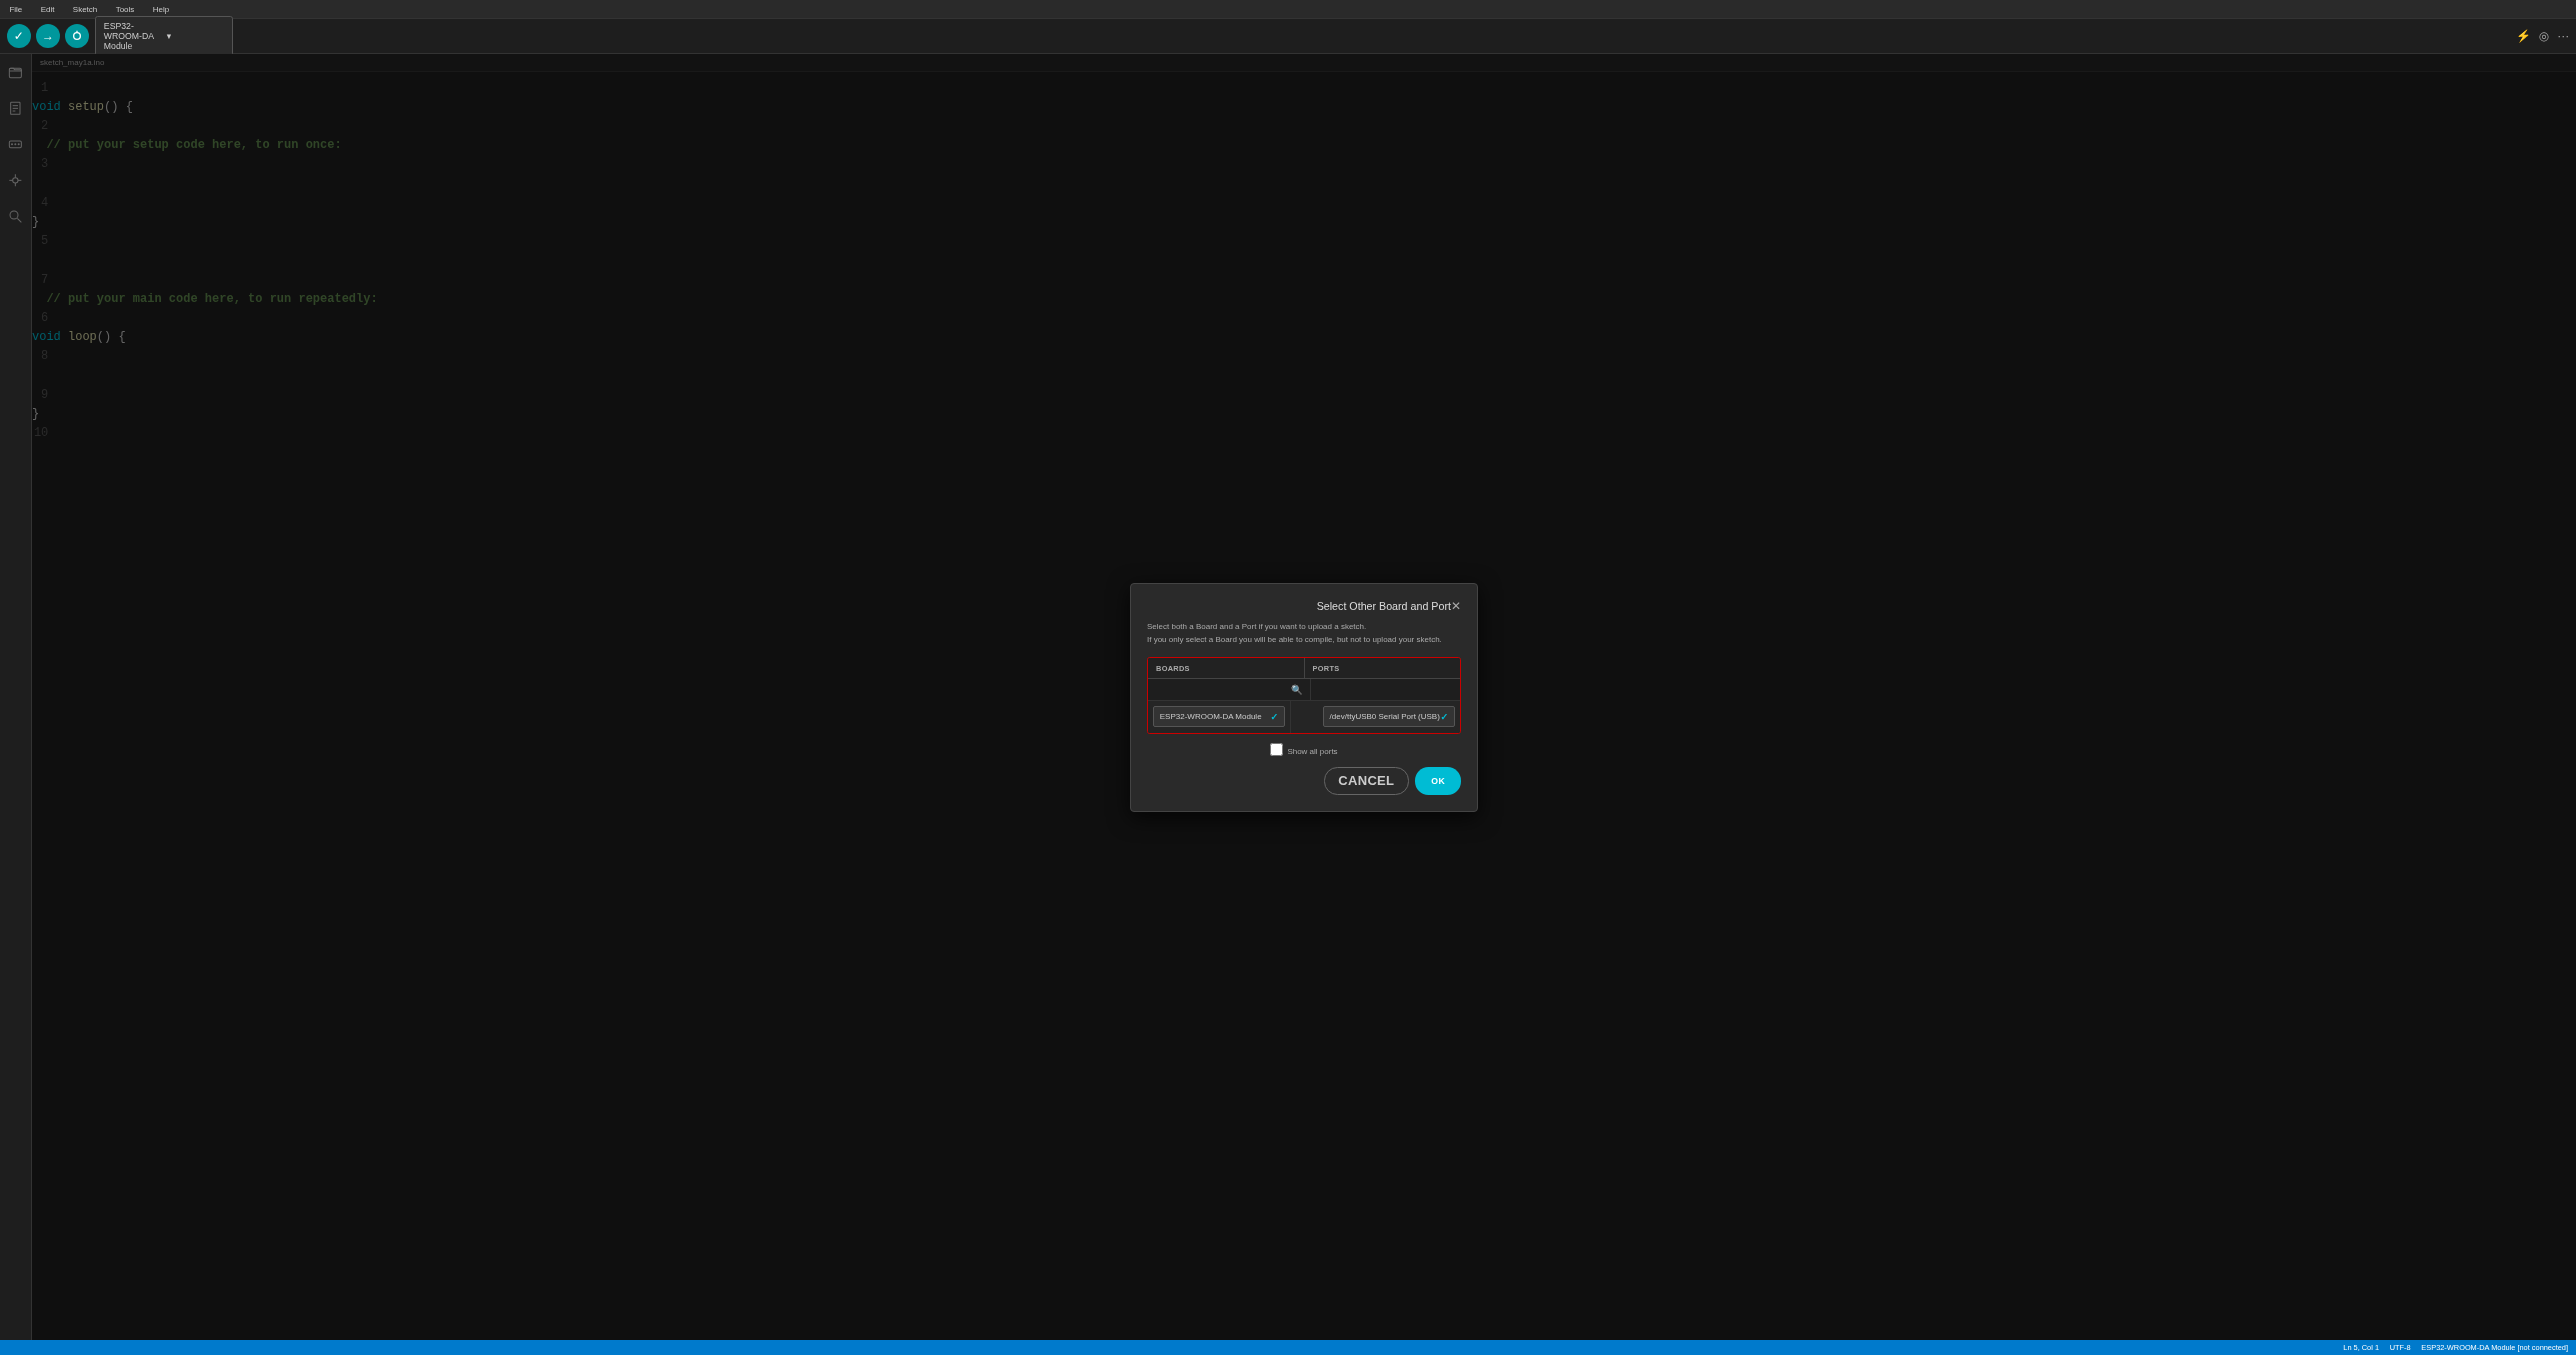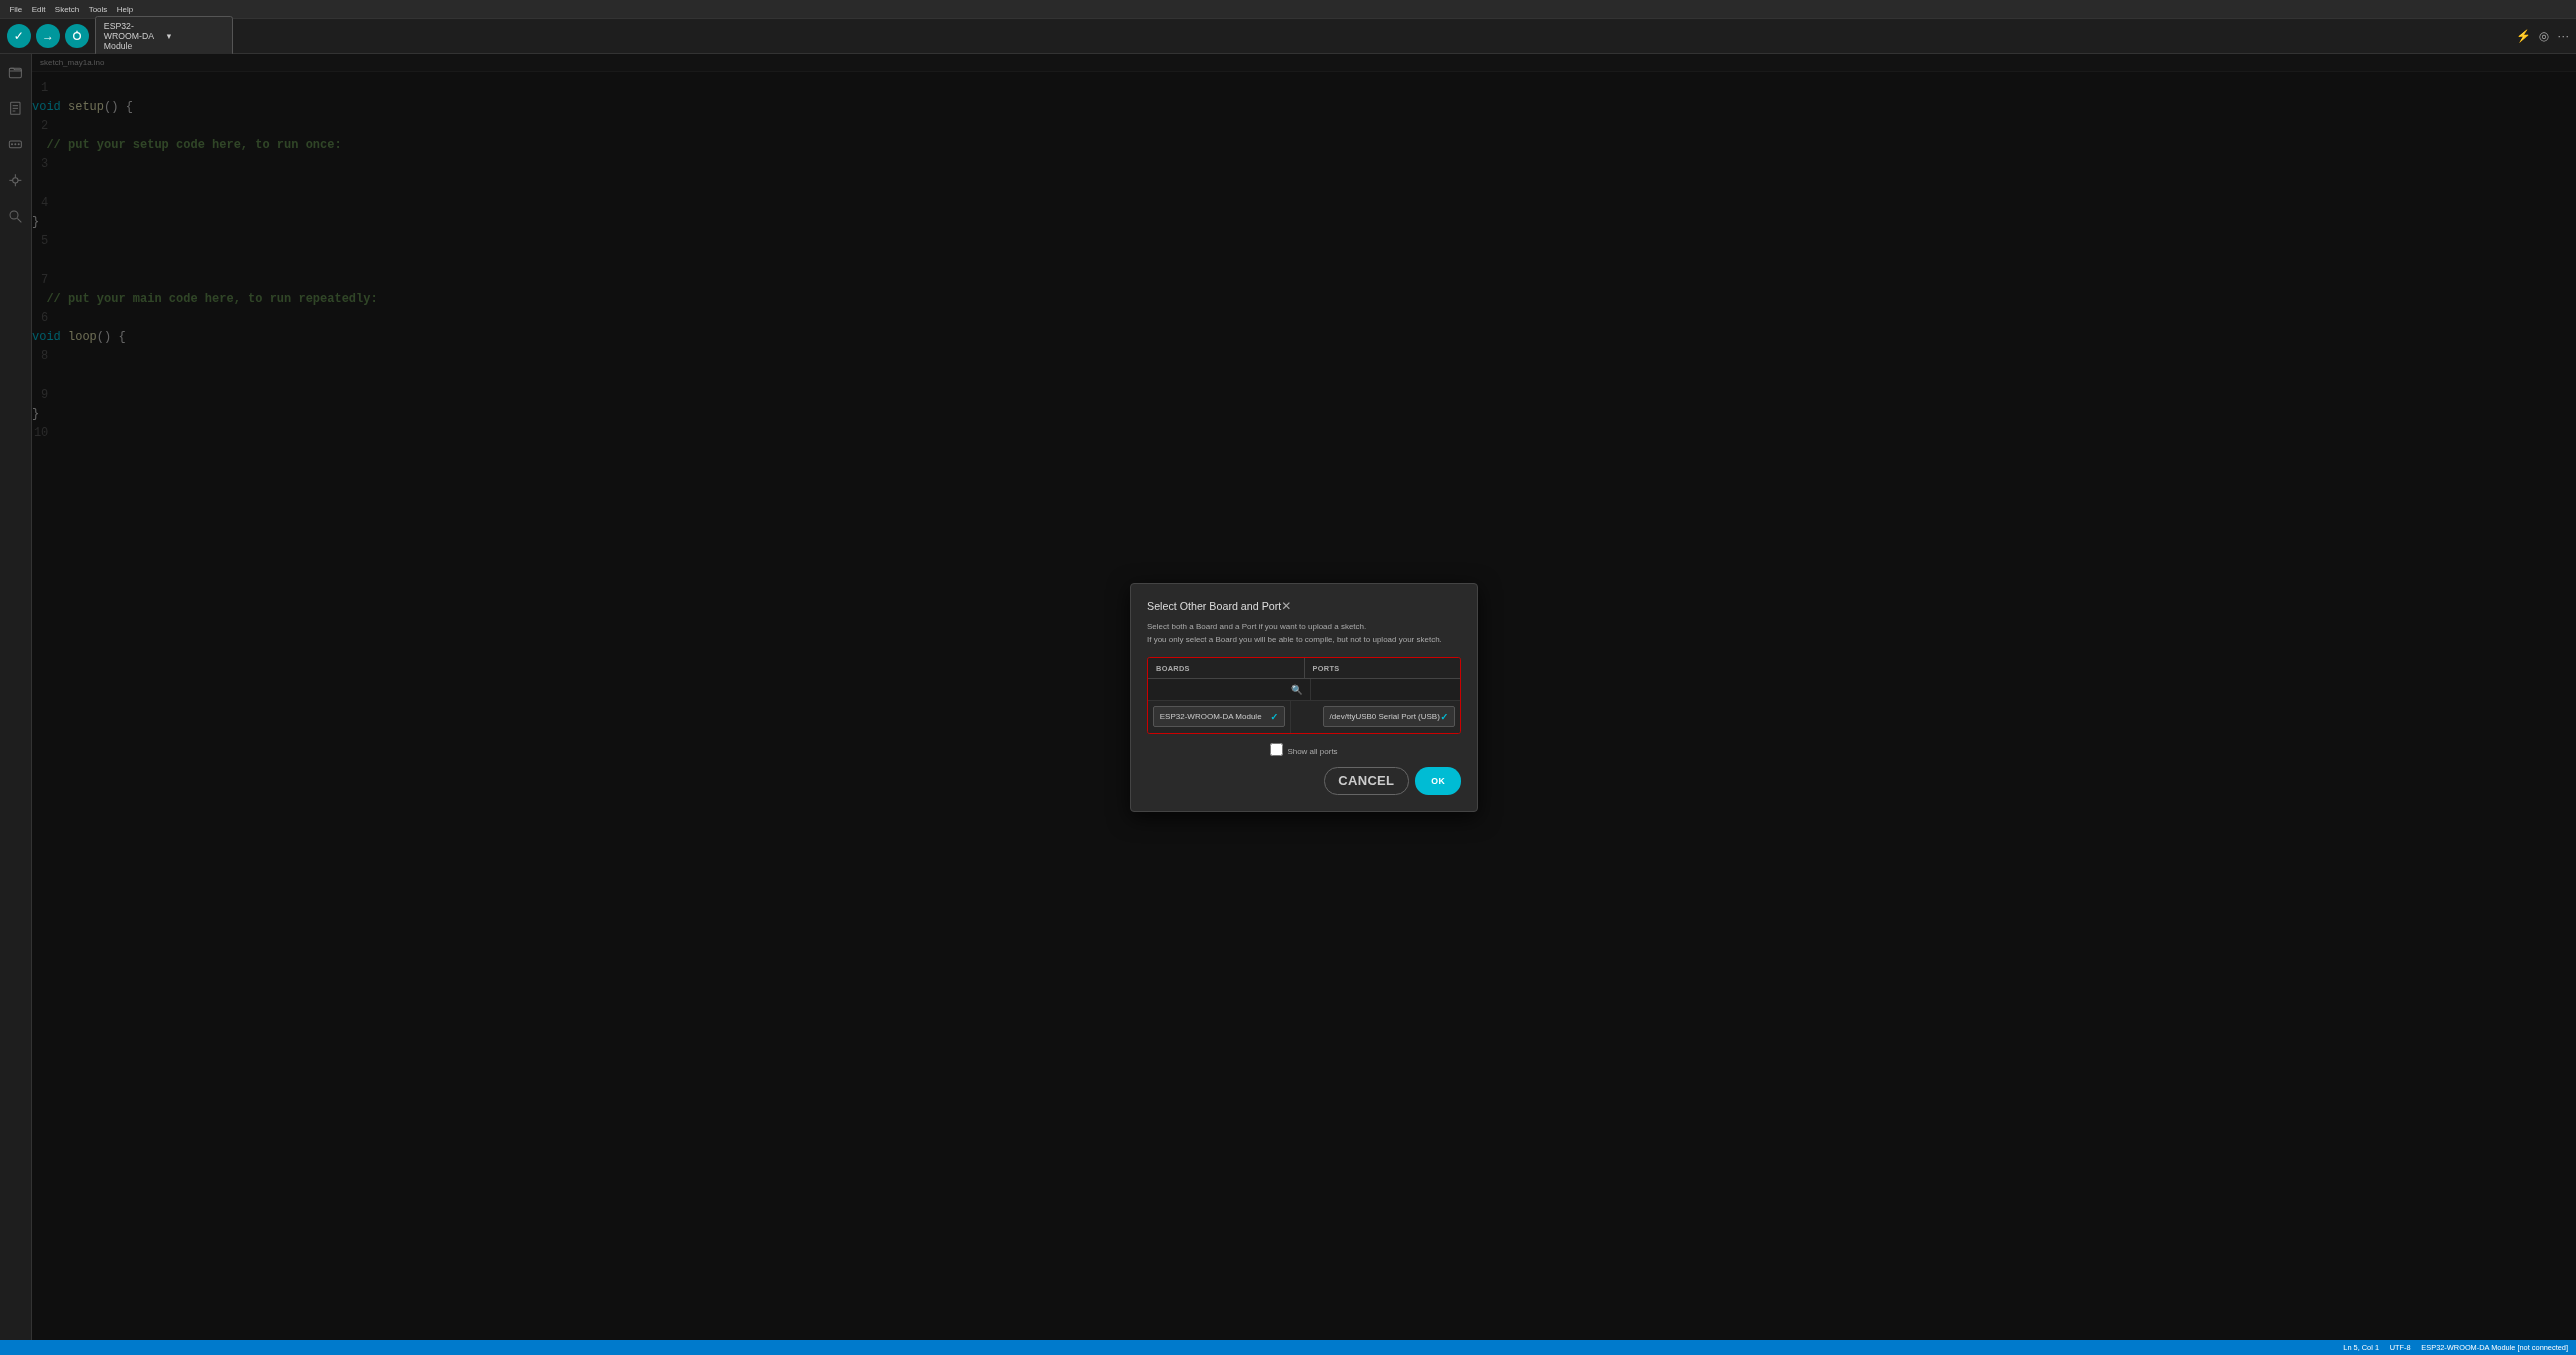--- a/index.html
+++ b/index.html
@@ -14,21 +14,21 @@
       flex-direction: column;
     }
 
     
     .menu-bar {
       background: #2a2a2a;
       display: flex;
       align-items: center;
       height: 19px;
       padding: 0 6.7px;
-      gap: 4px;
+      gap: 13px;
       border-bottom: 0.7px solid #333;
       flex-shrink: 0;
     }
     .menu-item {
       color: #ccc;
       font-size: 8px;
       cursor: pointer;
       padding: 1.3px 2.7px;
     }
 
@@ -184,21 +184,21 @@
     .dialog {
       background: #2a2a2a;
       border: 0.7px solid #444;
       border-radius: 4px;
       width: 348px;
       padding: 16px;
       box-shadow: 0 5.4px 21.4px rgba(0,0,0,0.7);
     }
     .dialog-header {
       display: flex;
-      justify-content: flex-start;
+      justify-content: flex-end;
       align-items: center;
       margin-bottom: 9.4px;
     }
     .dialog-title {
       font-size: 10.7px;
       color: #ddd;
       font-weight: 500;
     }
     .dialog-close {
       background: none;

